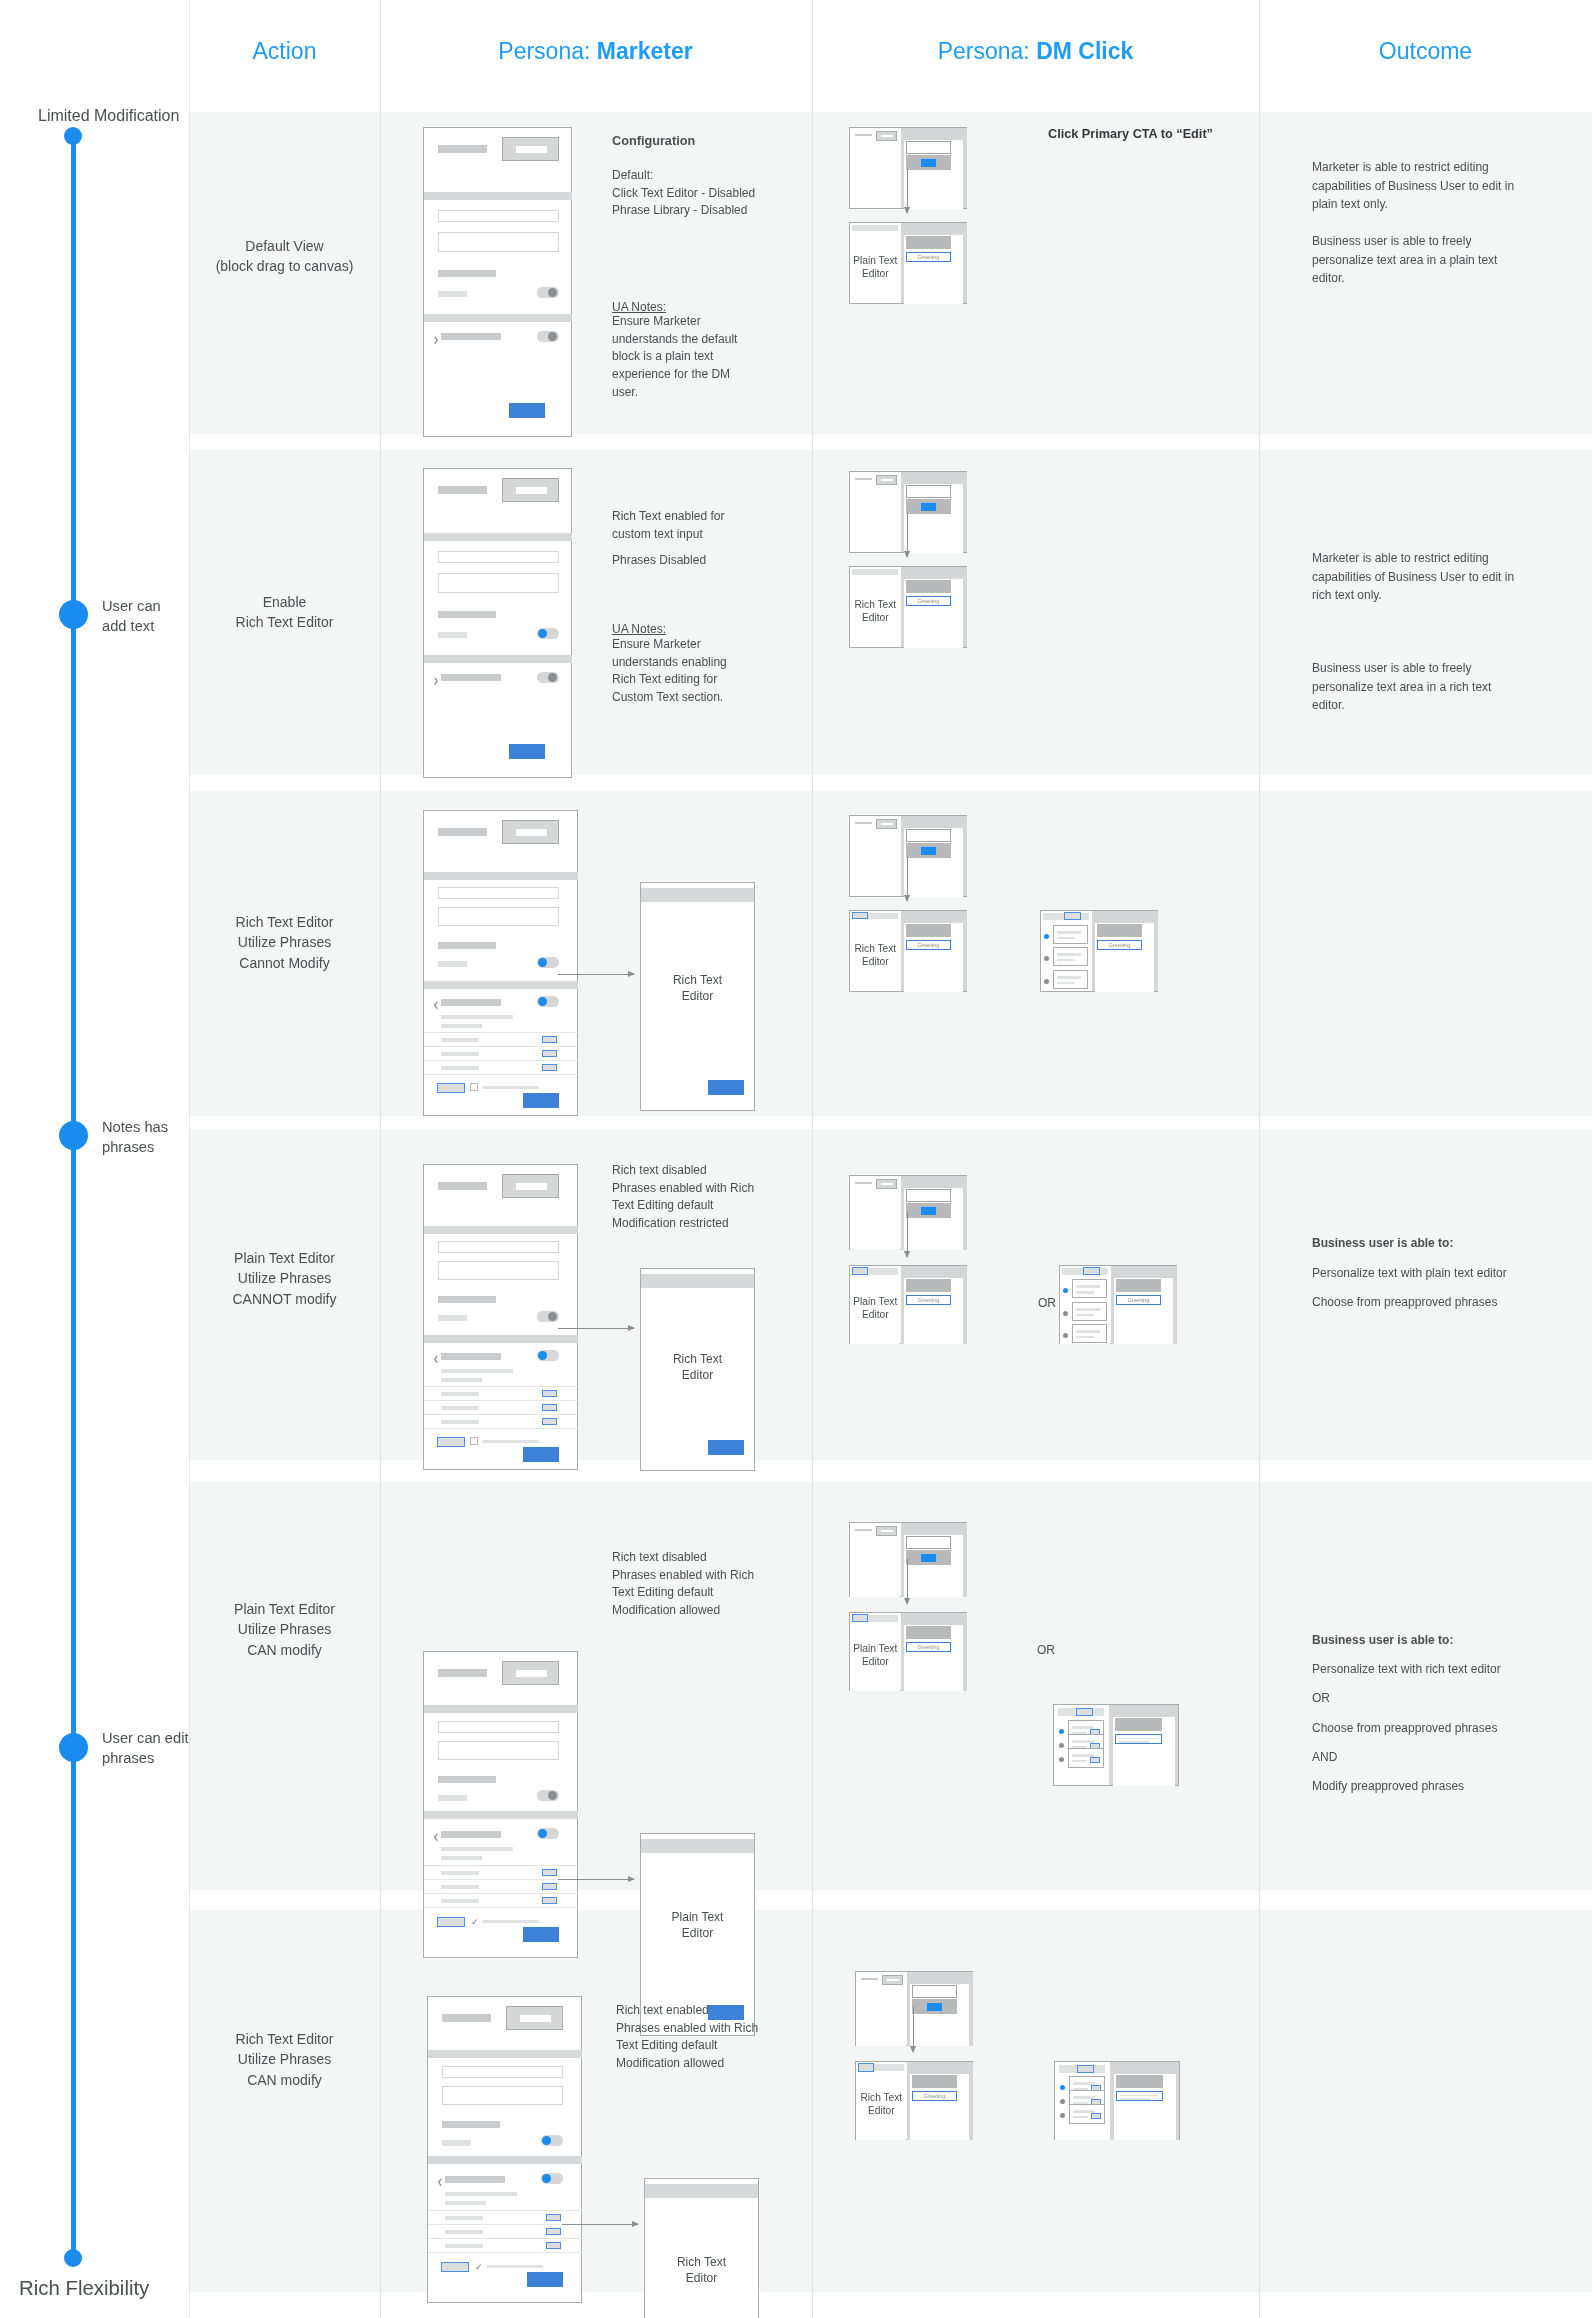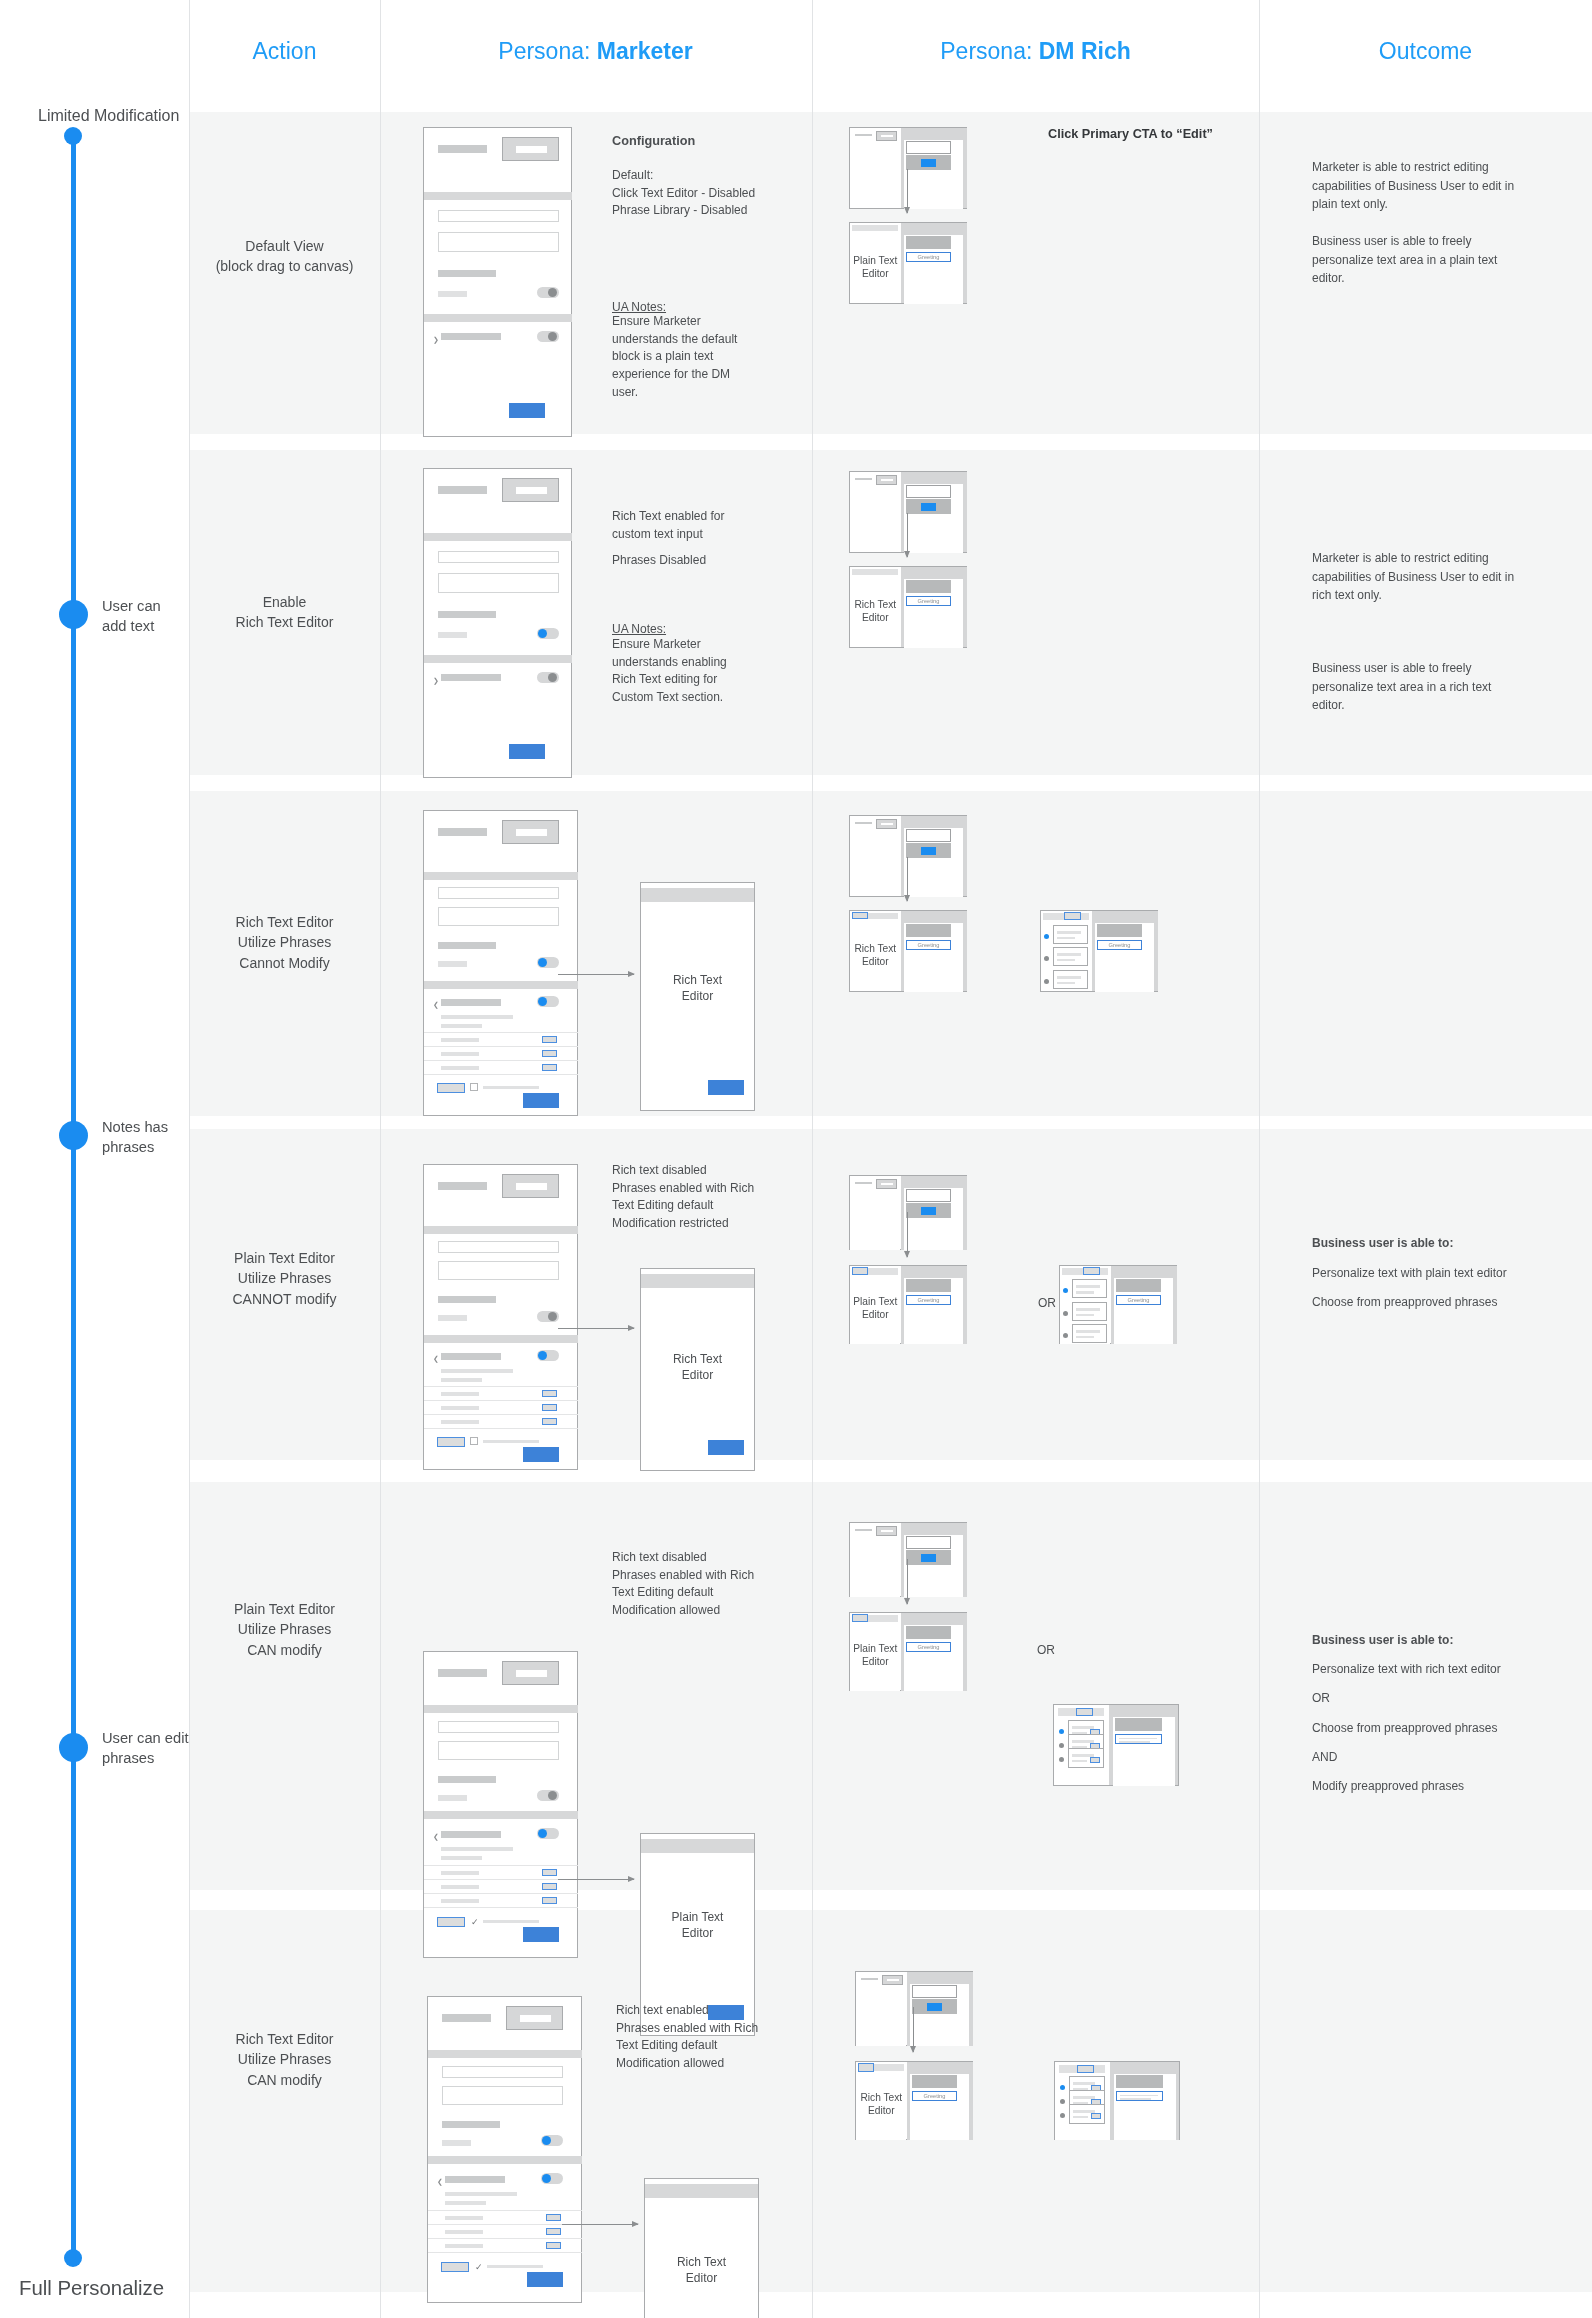--- a/index.html
+++ b/index.html
@@ -136,21 +136,21 @@
 <body>
 
 <div class="board">
 
   <div class="header">
     <div class="hdr-cell" style="left:189px;width:191px;">Action</div>
     <div class="hdr-cell" style="left:380px;width:431px;">
       <span>Persona: </span><b>Marketer</b>
     </div>
     <div class="hdr-cell" style="left:812px;width:447px;">
-      <span>Persona: </span><b>DM Rich</b>
+      <span>Persona: </span><b>DM Click</b>
     </div>
     <div class="hdr-cell" style="left:1259px;width:333px;">Outcome</div>
   </div>
 
   <div class="rowband" style="top:112px;height:322px;"></div>
   <div class="rowband" style="top:450px;height:325px;"></div>
   <div class="rowband" style="top:791px;height:325px;"></div>
   <div class="rowband" style="top:1129px;height:331px;"></div>
   <div class="rowband" style="top:1482px;height:408px;"></div>
   <div class="rowband" style="top:1910px;height:382px;"></div>
@@ -168,21 +168,21 @@
     <div class="rail-dot" style="top:1733px;"></div>
     <div class="rail-dot rail-cap-bot" style="width:18px;height:18px;left:64px;top:2249px;"></div>
 
     <div class="rail-label top-label">Limited Modification</div>
     <div class="rail-label mid" style="top:596px;">User can
 add text</div>
     <div class="rail-label mid" style="top:1117px;">Notes has
 phrases</div>
     <div class="rail-label mid" style="top:1728px;">User can edit
 phrases</div>
-    <div class="rail-label bot-label">Full Personalize</div>
+    <div class="rail-label bot-label">Rich Flexibility</div>
   </div>
 
   <div class="action-text" style="left:189px;top:236px;">Default View
 (block drag to canvas)</div>
   <div class="action-text" style="left:189px;top:592px;">Enable
 Rich Text Editor</div>
   <div class="action-text" style="left:189px;top:912px;">Rich Text Editor
 Utilize Phrases
 Cannot Modify</div>
   <div class="action-text" style="left:189px;top:1248px;">Plain Text Editor

